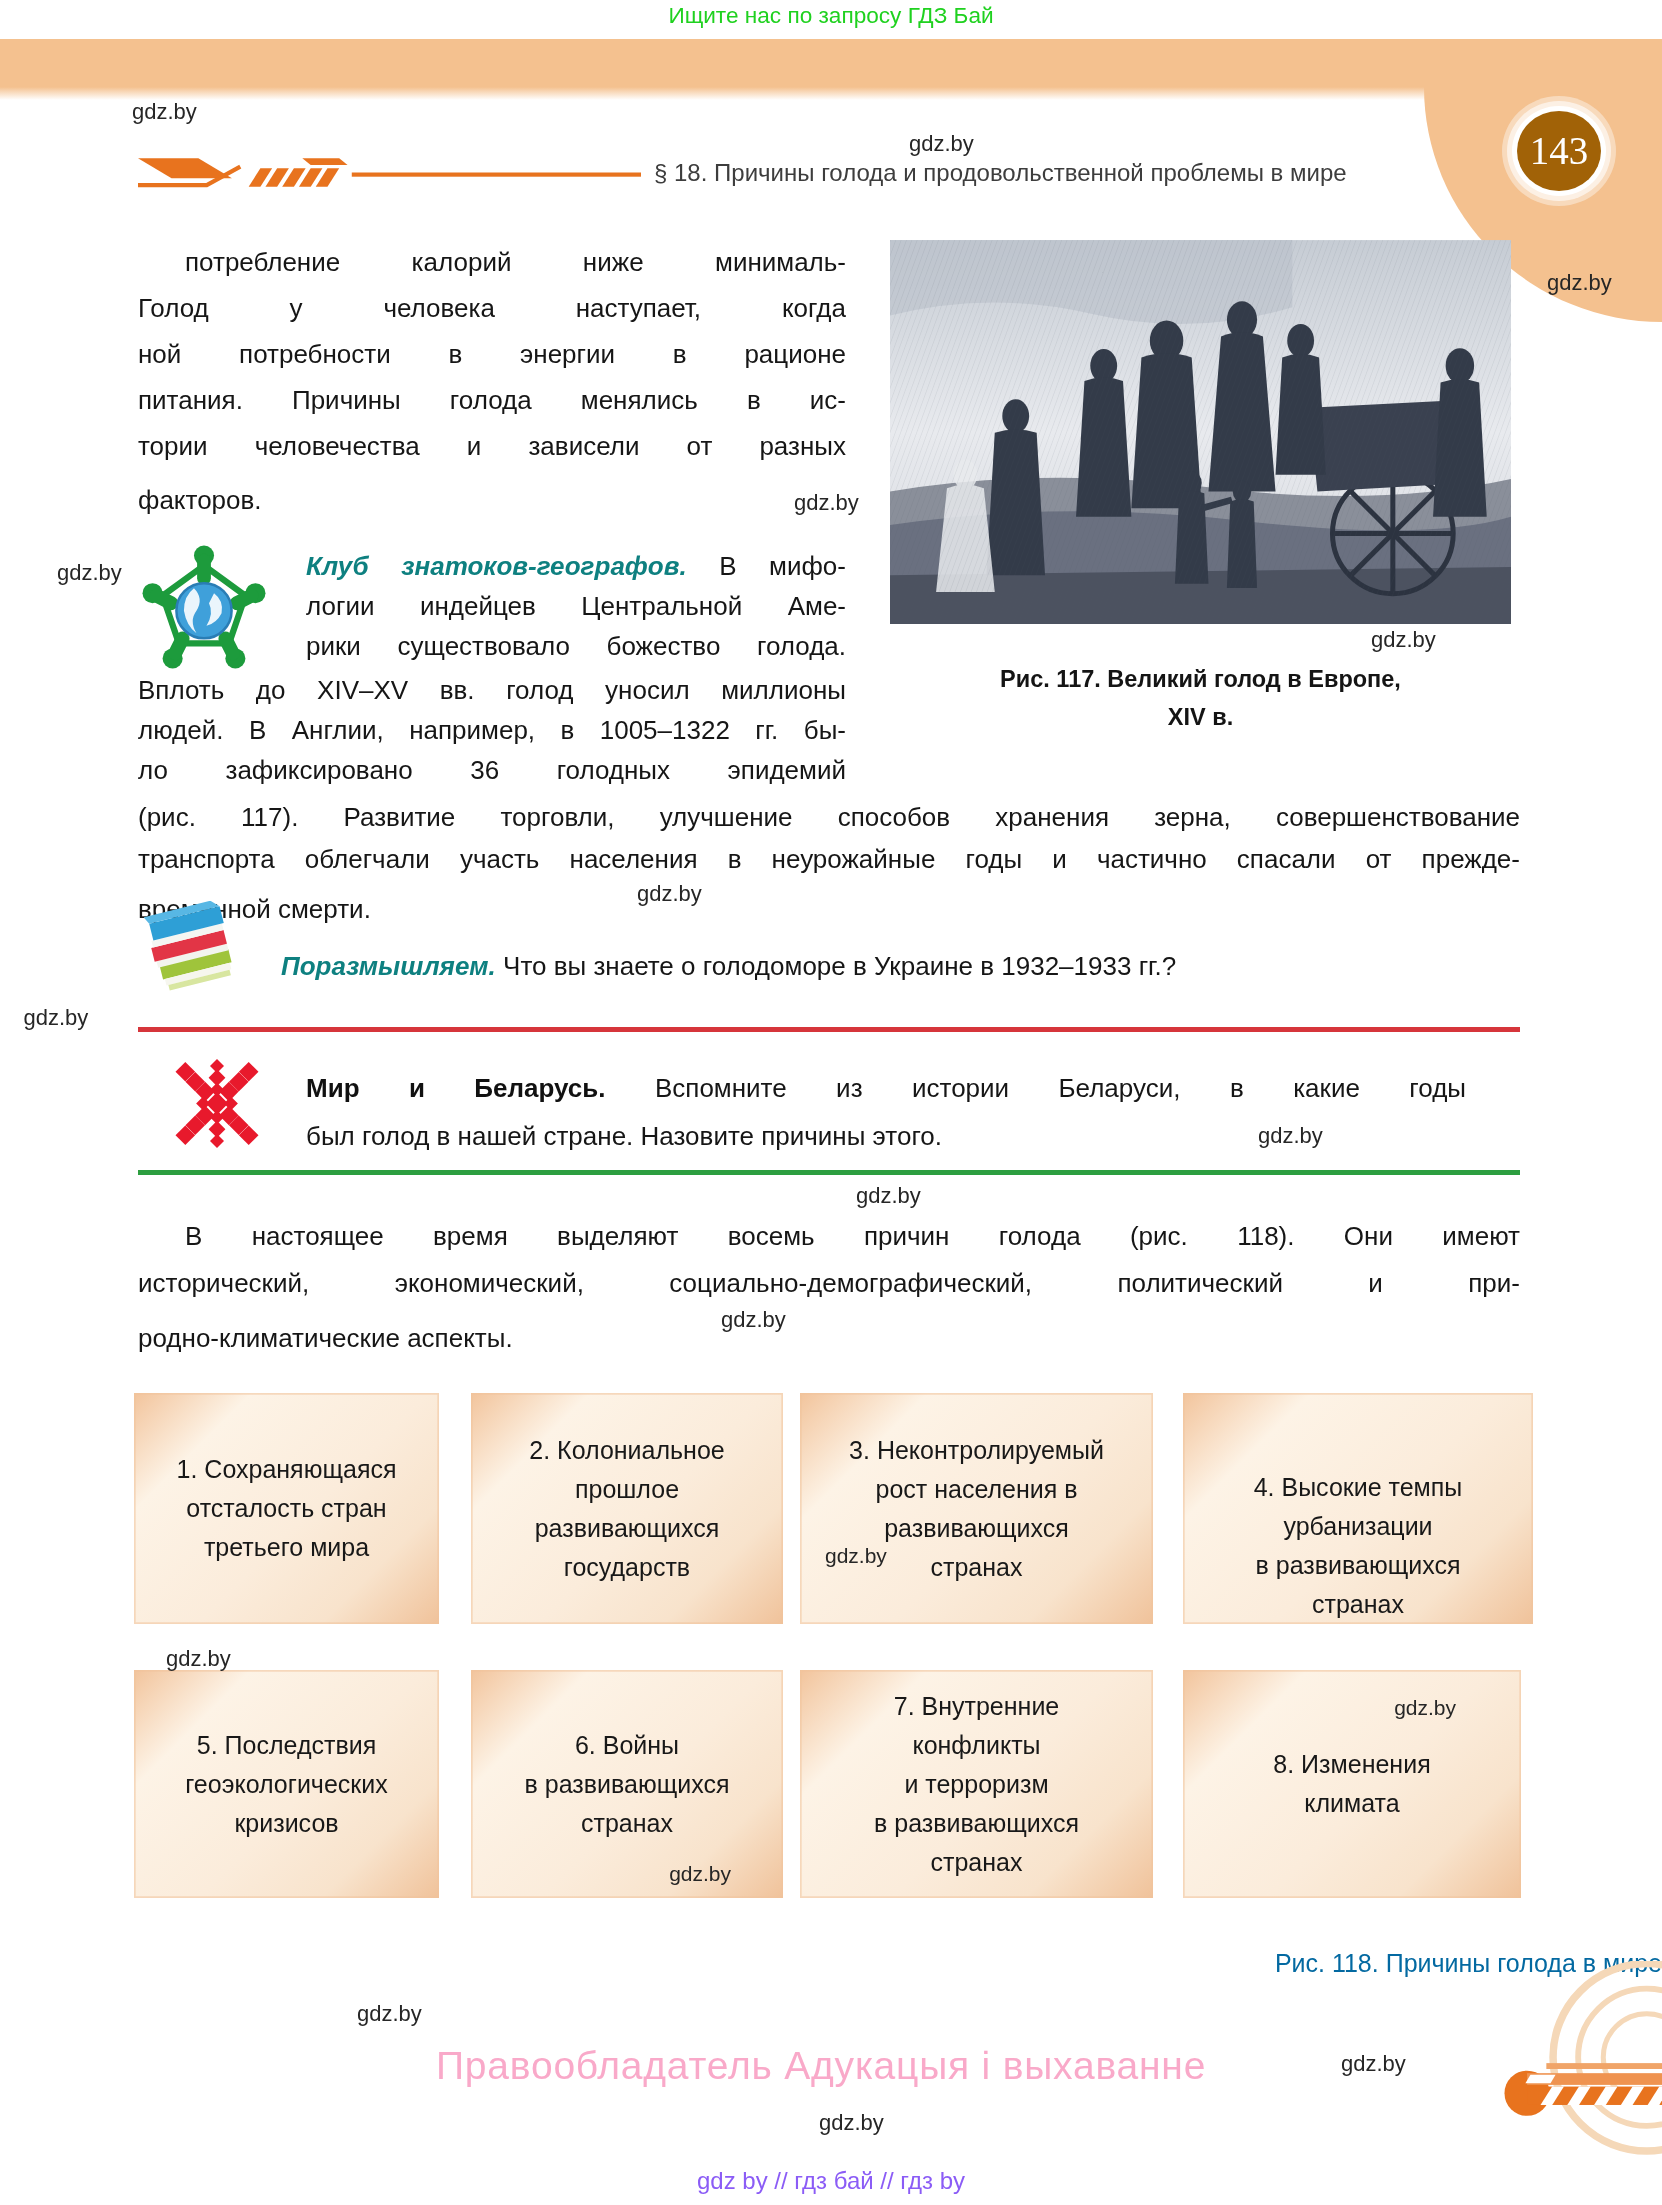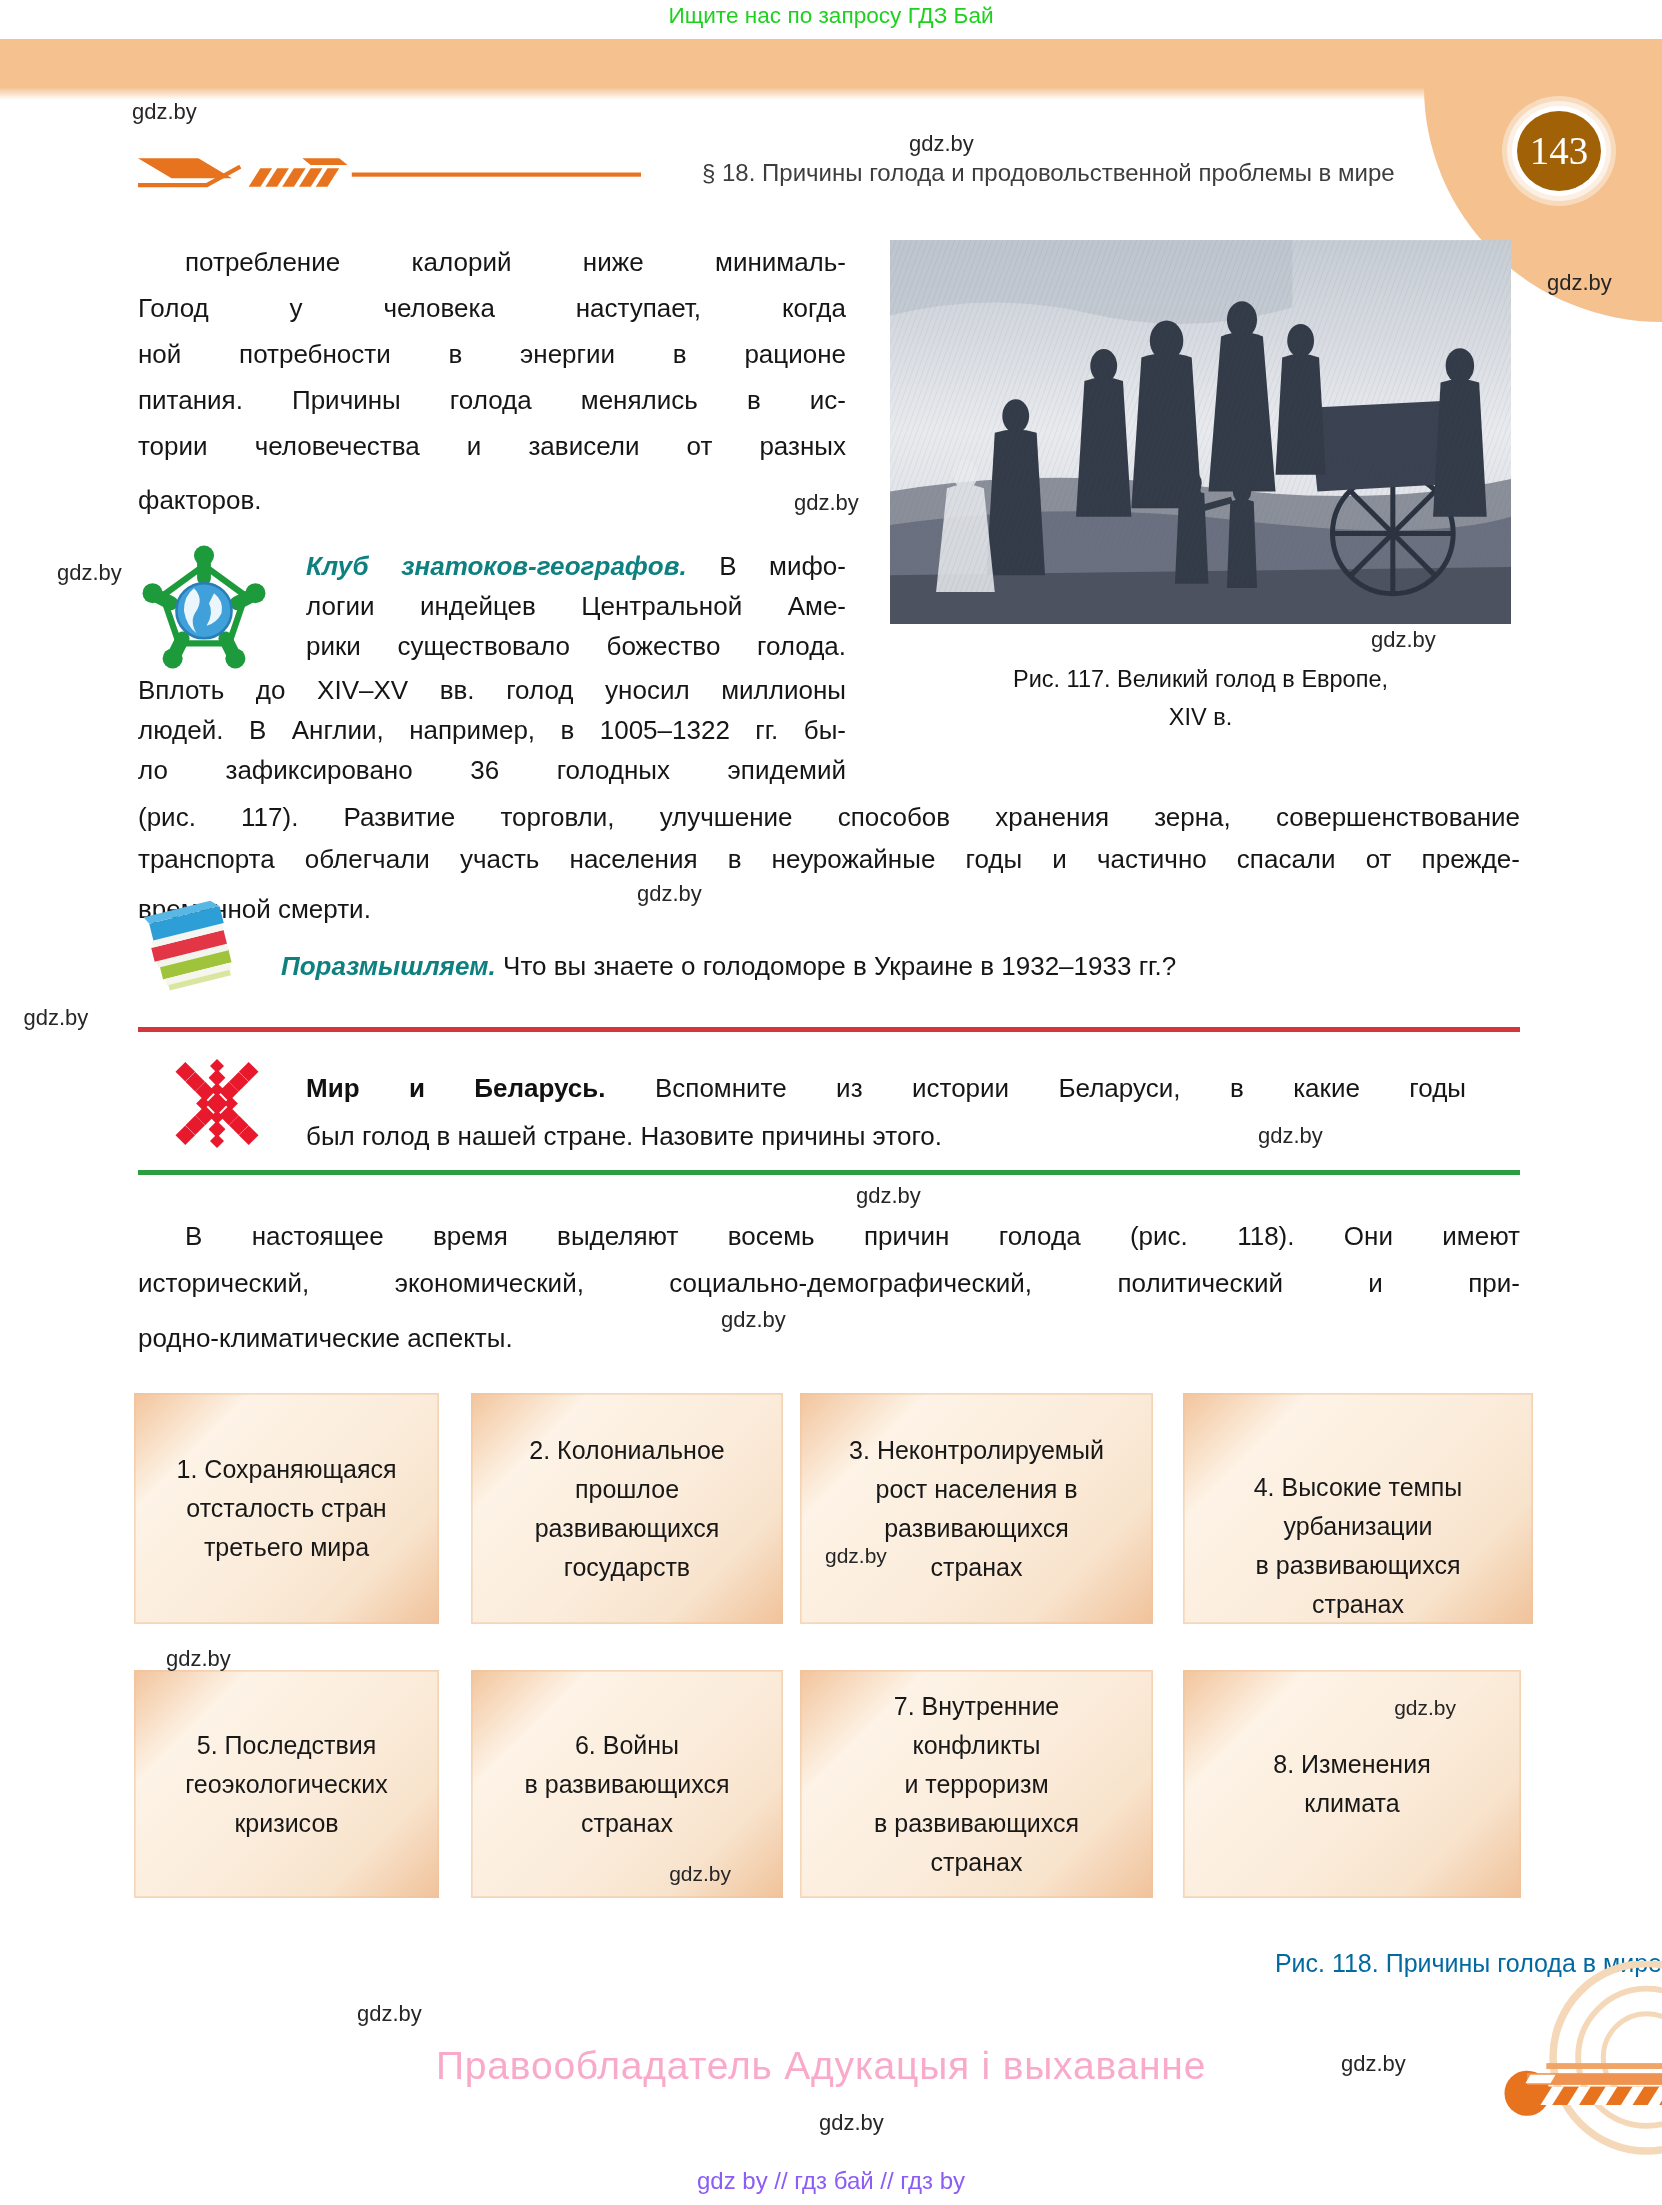--- a/index.html
+++ b/index.html
@@ -13,21 +13,21 @@
   .band{position:absolute;top:39px;left:0;right:0;height:48px;background:#f4c18f;}
   .band-fade{position:absolute;top:87px;left:0;right:0;height:13.4px;
              background:linear-gradient(#f4c18f,rgba(244,193,143,0));}
   .corner-blob{position:absolute;top:87px;right:0;width:238px;height:235px;
                background:#f4c18f;border-bottom-left-radius:100% 100%;}
   .page-badge{position:absolute;top:111px;left:1517px;width:84px;height:80px;
               background:#a16207;border-radius:50%;color:#fff;font-size:39px;
               line-height:80px;text-align:center;
               box-shadow:0 0 0 5px #ffffff,0 0 0 10px rgba(255,255,255,.6),0 0 0 15px rgba(248,222,196,.85);font-family:Liberation Serif, serif;}
   
-  .header-title{position:absolute;left:654px;top:159px;width:829px;font-size:24px;color:#3d3d3d;margin-left:48px;}
+  .header-title{position:absolute;left:654px;top:159px;width:829px;font-size:24px;color:#3d3d3d;}
   
   .wm{position:absolute;font-size:22px;color:#262626;white-space:nowrap;}
   .wm-in{position:absolute;font-size:21px;color:#262626;white-space:nowrap;}
   
   .bodytxt{font-size:26px;color:#161616;}
   .lines-just > div{text-align:justify;text-align-last:justify;}
   .lines-just > div.last-line{text-align:left;text-align-last:left;margin-top:8px;}
   .lines-just-all > div{text-align:justify;text-align-last:justify;}
   .lines-center > div{text-align:center;}
   .first-indent > div:first-child{text-indent:47px;}
@@ -37,21 +37,21 @@
   
   .rule-red{position:absolute;left:138px;width:1382px;height:5px;background:#d6353b;}
   .rule-green{position:absolute;left:138px;width:1382px;height:5px;background:#2d9e40;}
   
   .cause-box{position:absolute;font-size:25px;line-height:39px;color:#181818;
              display:flex;align-items:center;justify-content:center;
              background:linear-gradient(135deg,#f2c49c 0%,#fdf3e6 22%,#fbecdb 55%,#f8e3cc 78%,#f0c29a 100%);
              box-shadow:inset 0 0 0 1.7px rgba(240,194,154,.55);}
   .cause-box .inner{width:100%;}
   
-  .caption{font-size:23.5px;line-height:38px;color:#141414;}
+  .caption{font-size:23.5px;line-height:38px;color:#141414;font-weight:bold;}
   .fig118-caption{position:absolute;left:0;right:0;top:1949px;text-align:right;font-size:25px;color:#0369a1;}
   .copyright{position:absolute;left:436px;top:2044px;width:838px;font-size:39px;letter-spacing:0.8px;color:#f9a9c9;}
   .footer-links{position:absolute;left:0;right:0;top:2167px;text-align:center;font-size:24px;color:#8b5cf6;}
 </style>
 </head>
 <body>
 
 <div id="page">
 
   <div class="top-banner">Ищите нас по запросу ГДЗ Бай</div>

